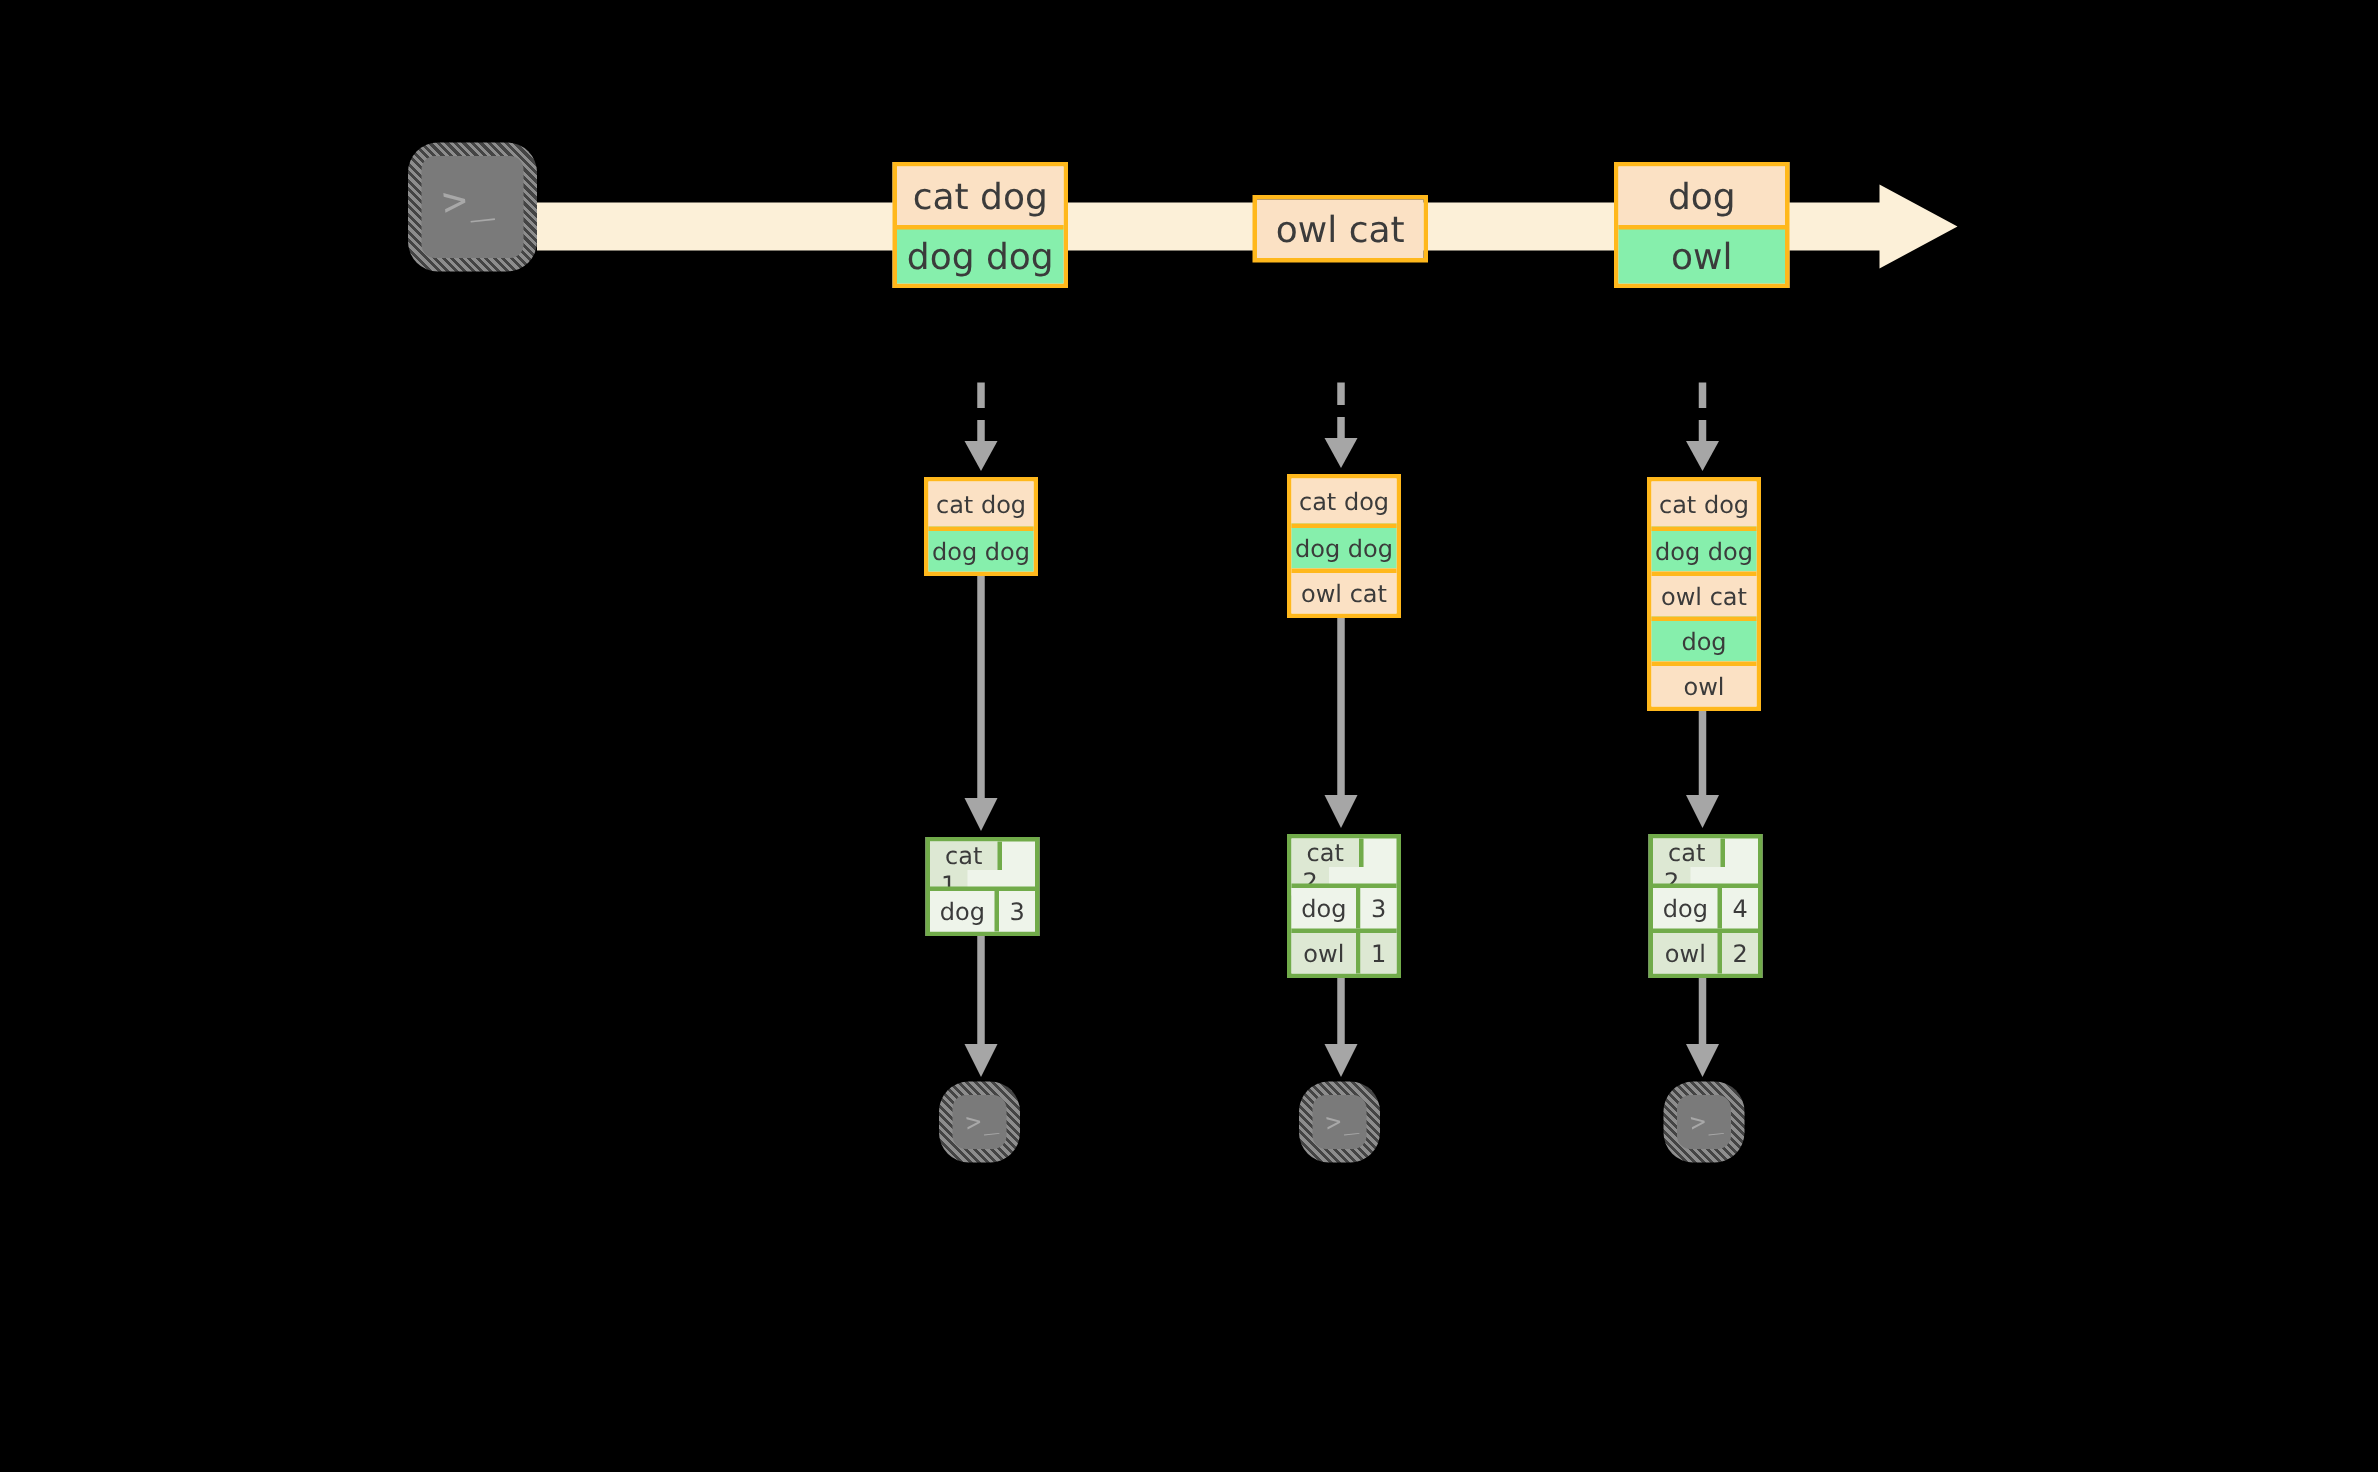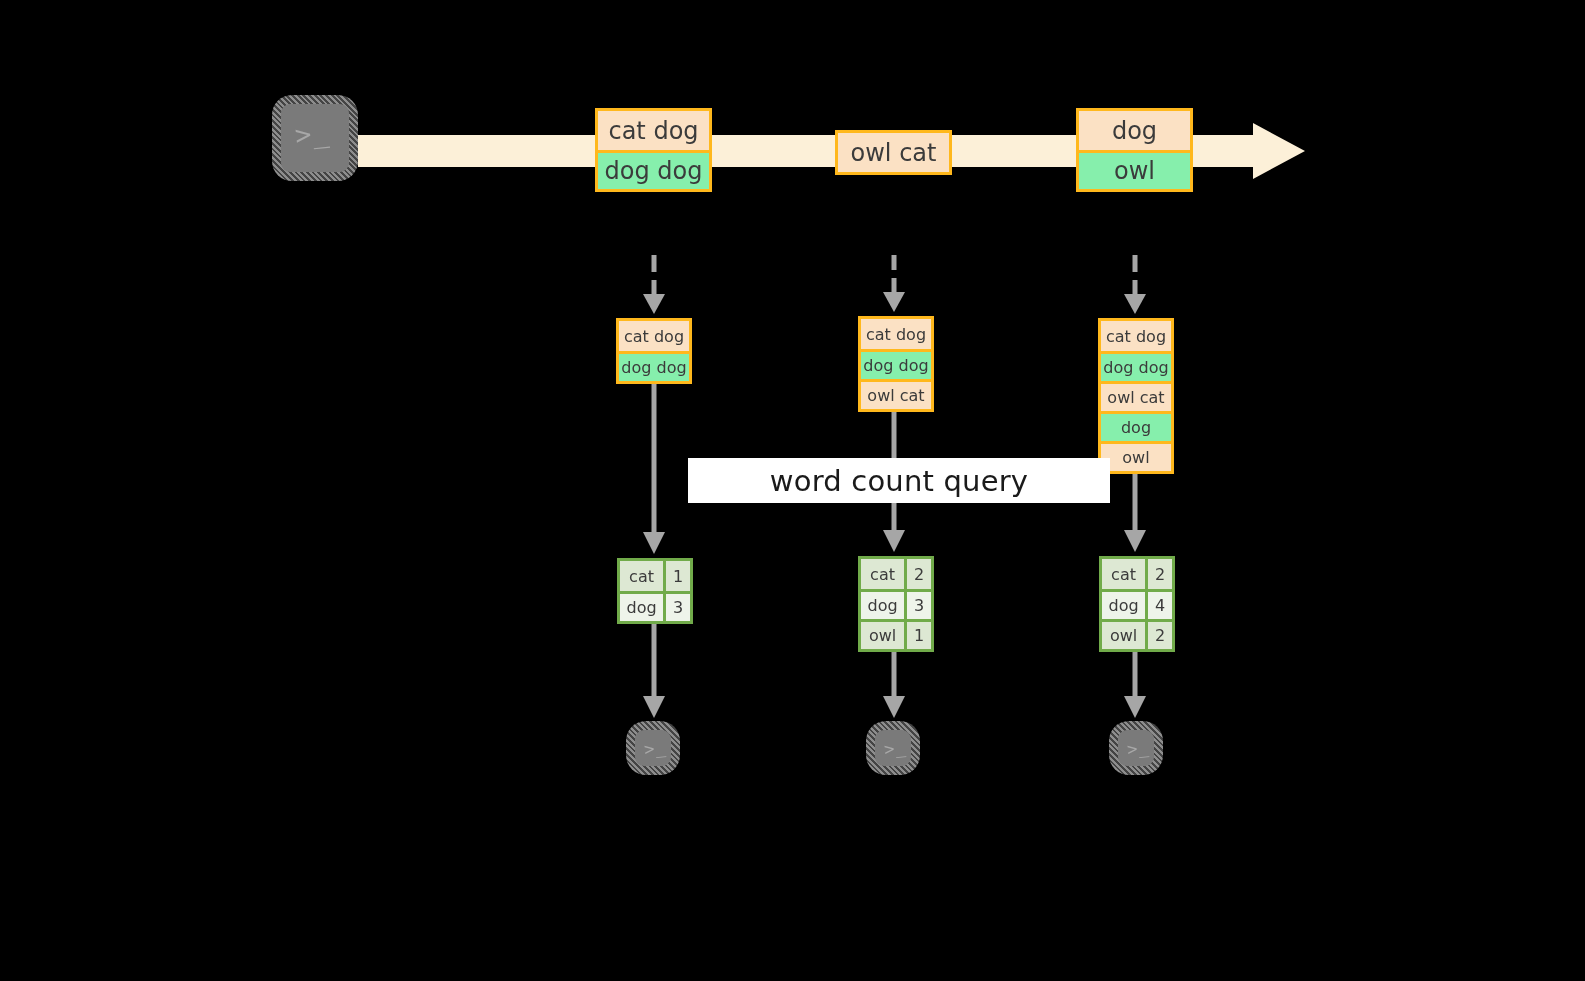--- a/index.html
+++ b/index.html
@@ -114,21 +114,21 @@
     z-index: 4;
     display: flex;
     flex-direction: column;
   }
   .gtable .grow {
     display: flex;
     box-sizing: border-box;
     border-top: 3px solid #71ab4a;
     height: 30px;
   }
-  .gtable .grow:first-child { border-top: none; }
+  .gtable .grow:first-child { border-top: none; flex-direction: column; }
   .gtable .grow .gk,
   .gtable .grow .gv {
     box-sizing: border-box;
     display: flex;
     align-items: center;
     justify-content: center;
     font-size: 16px;
     color: #3b3b3b;
     background: #eef4ea;
   }
@@ -241,23 +241,20 @@
   </div>
 
   <div class="obox sm" id="stack-3">
     <div class="cell dark">cat dog</div>
     <div class="cell">dog dog</div>
     <div class="cell dark">owl cat</div>
     <div class="cell">dog</div>
     <div class="cell dark">owl</div>
   </div>
 
-  <div id="query-banner">
-    <span class="qtext">word count query</span>
-  </div>
 
   <div class="gtable" id="gt-1">
     <div class="grow dark">
       <div class="gk">cat</div>
       <div class="gv">1</div>
     </div>
     <div class="grow">
       <div class="gk">dog</div>
       <div class="gv">3</div>
     </div>

